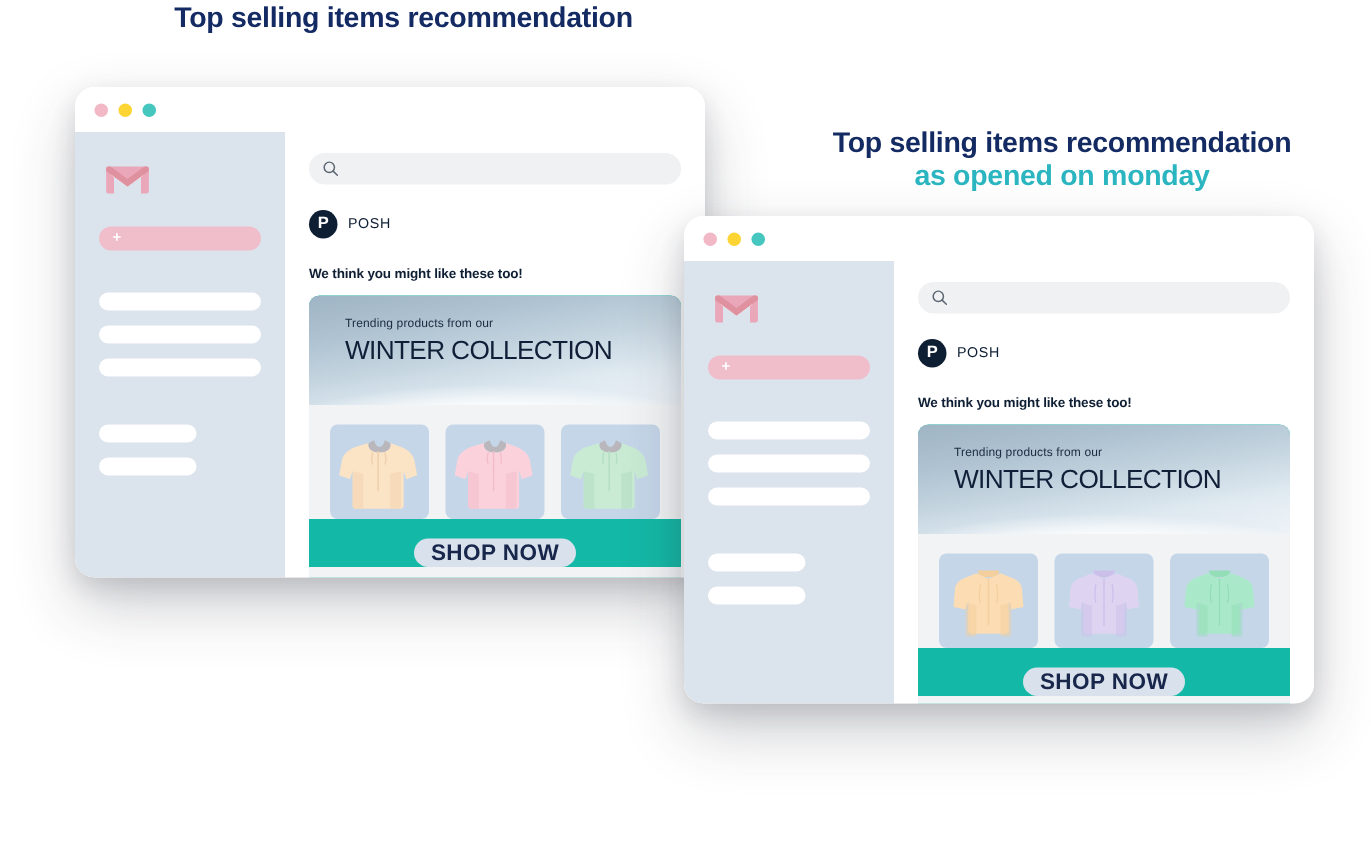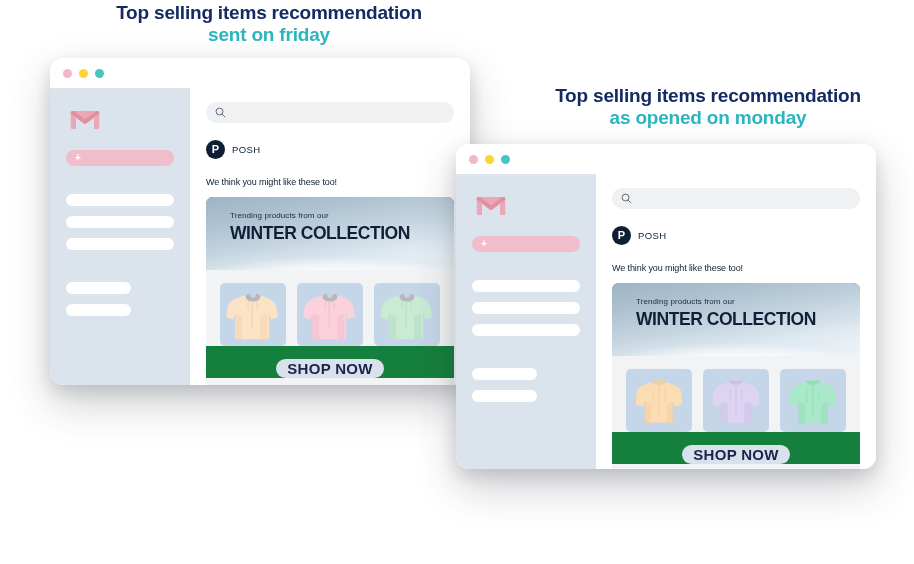--- a/index.html
+++ b/index.html
@@ -122,44 +122,44 @@
   .sender-row { display: flex; align-items: center; gap: 7px; margin-bottom: 14px; }
   .avatar {
     width: 19px; height: 19px; border-radius: 50%;
     background: #0E1E33; color: #ffffff;
     display: flex; align-items: center; justify-content: center;
     font-size: 11px; font-weight: 700; line-height: 1;
   }
   .sender-name { font-size: 9.5px; font-weight: 400; color: #0E1E33; letter-spacing: 0.4px; }
 
   .preheader {
-    font-size: 9px; font-weight: 400; color: #0E1E33;
+    font-size: 9px; font-weight: 700; color: #0E1E33;
     margin-bottom: 10px; letter-spacing: -0.1px; margin-top: 18px;
   }
 
   
   .creative {
     border-radius: 7px 7px 0 0;
     overflow: hidden;
-    background: #15803d;
+    background: #14b8a6;
   }
   .banner {
     position: relative;
     height: 73px;
     background:
       radial-gradient(ellipse 110% 70% at 50% 118%, #FFFFFF 0%, rgba(255,255,255,0.85) 24%, rgba(214,226,235,0.2) 52%, rgba(255,255,255,0) 70%),
       linear-gradient(170deg, #9FB4C4 0%, #AEC2D1 26%, #C6D6E1 52%, #E0EAF1 76%, #F2F6F9 100%);
     padding: 14px 0 0 24px;
   }
   .banner-sub {
     font-size: 8px; color: #1A2A40; font-weight: 500;
     letter-spacing: 0.1px; margin-bottom: 5px; position: relative; z-index: 2;
   }
   .banner-title {
-    font-size: 17.5px; font-weight: 700; color: #101F37;
+    font-size: 17.5px; font-weight: 400; color: #101F37;
     letter-spacing: -0.45px; line-height: 1; position: relative; z-index: 2;
   }
 
   .products {
     display: flex; gap: 11px; justify-content: center;
     padding: 13px 14px 0 14px; background: #F2F3F4;
   }
   .product-tile {
     width: 66px; height: 63px; border-radius: 5px; background: #C5D6E8;
     display: flex; align-items: center; justify-content: center;
@@ -175,21 +175,20 @@
   }
   .creative-foot { height: 16px; background: #F2F3F4; }
 </style>
 </head>
 <body>
 
 <div id="stage">
 
   <div class="caption" id="caption-friday">
     <span class="line1">Top selling items recommendation</span>
-    <span class="line2">sent on friday</span>
   </div>
 
   <div class="caption" id="caption-monday">
     <span class="line1">Top selling items recommendation</span>
     <span class="line2">as opened on monday</span>
   </div>
 
   <div class="window" id="window-friday">
 
     <div class="titlebar">

